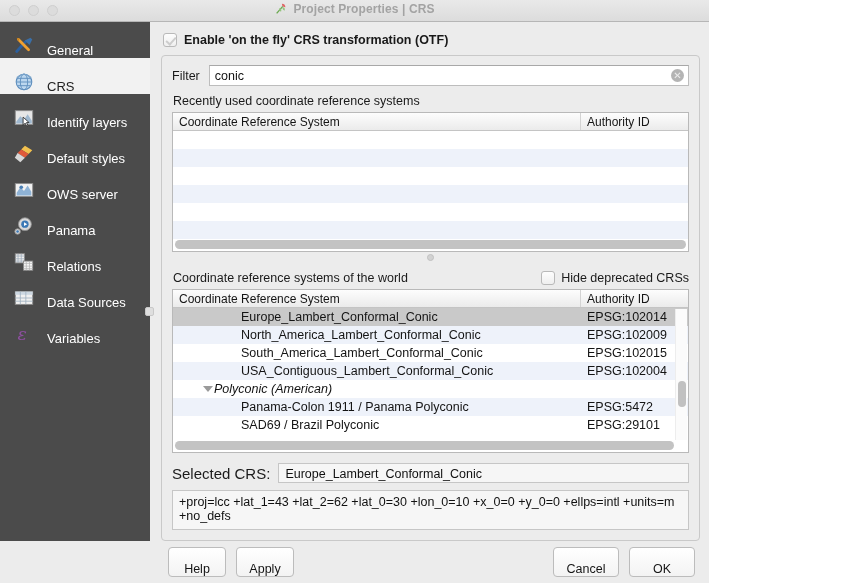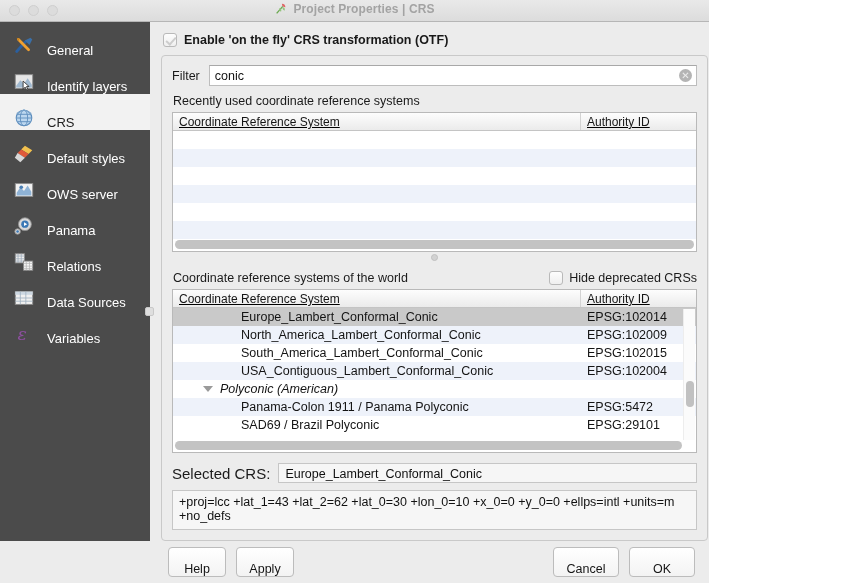--- a/index.html
+++ b/index.html
@@ -83,21 +83,21 @@
     width: 9px; height: 9px;
     border-radius: 2px;
     background: #dedede;
     border: 1px solid #c8c8c8;
   }
 
   
   .content {
     flex: 1 1 auto;
     background: #ececec;
-    padding: 7px 1px 0 11px;
+    padding: 7px 9px 0 11px;
     min-width: 0;
     display: flex;
     flex-direction: column;
   }
 
   .otf-row {
     display: flex; align-items: center;
     gap: 7px;
     height: 22px;
     padding-left: 2px;
@@ -187,21 +187,20 @@
   }
   .tbl-frame.recent { height: 140px; }
   .tbl-frame.world  { flex: 1 1 auto; min-height: 0; }
 
   .thead {
     display: flex;
     height: 18px;
     background: linear-gradient(to bottom,#fdfdfd,#ebebeb);
     border-bottom: 1px solid #c4c4c4;
     flex: 0 0 18px;
-    text-decoration: underline;
   }
   .th {
     font-size: 12px;
     color: #151515;
     padding: 1px 0 0 6px;
     display: flex;
     align-items: center;
   }
   .th.c1 { flex: 0 0 408px; border-right: 1px solid #d3d3d3; }
   .th.c2 { flex: 1 1 auto; }
@@ -213,21 +212,21 @@
     font-size: 12.5px;
     color: #141414;
     align-items: center;
   }
   .trow.odd  { background: #ffffff; }
   .trow.even { background: #eef2fa; }
   .trow.sel  { background: #c9c9c9; }
   .cell1 { flex: 0 0 408px; padding-left: 6px; white-space: nowrap; overflow: hidden; }
   .cell2 { flex: 1 1 auto; padding-left: 6px; white-space: nowrap; }
   .indent-1 { padding-left: 68px; }
-  .grp { font-style: italic; padding-left: 30px; display: flex; align-items: center; gap: 7px; }
+  .grp { font-style: italic; padding-left: 30px; display: flex; align-items: center; gap: 1px; }
   .tri {
     width: 0; height: 0;
     border-left: 5px solid transparent;
     border-right: 5px solid transparent;
     border-top: 6px solid #9a9a9a;
     display: inline-block;
   }
 
   .hscroll {
     position: absolute;
@@ -349,41 +348,41 @@
           <svg viewBox="0 0 24 24" width="22" height="22">
             <path d="M4 18 L14 7" stroke="#2b5f9e" stroke-width="3" stroke-linecap="round"></path>
             <path d="M13 6 L19 3 L21 5 L18 11 Z" fill="#3a6fa8"></path>
             <path d="M6 5 L17 16" stroke="#f0a030" stroke-width="3" stroke-linecap="round"></path>
             <path d="M4 3 L7 4 L6 7 Z" fill="#c8821f"></path>
           </svg>
         </span>
         <span class="side-label">General</span>
       </div>
 
-      <div class="side-item">
-        <span class="side-ico">
-          <svg viewBox="0 0 24 24" width="22" height="22">
-            <rect x="2.5" y="4" width="19" height="15" fill="#e6e6e6" stroke="#8c8c8c" stroke-width="1"></rect>
-            <path d="M3.5 16 L8 10 L12 14 L16 8 L20.5 15 V18 H3.5 Z" fill="#9fb8cf"></path>
-            <path d="M11 11 L11 20 L13.2 17.6 L15 21 L16.4 20.2 L14.7 17 L17.6 17 Z" fill="#ffffff" stroke="#333" stroke-width="1"></path>
-          </svg>
-        </span>
-        <span class="side-label">Identify layers</span>
-      </div>
-
       <div class="side-item selected">
         <span class="side-ico">
           <svg viewBox="0 0 24 24" width="22" height="22">
             <circle cx="12" cy="12" r="8.5" fill="#bcd7ef" stroke="#5f8fbe" stroke-width="1.2"></circle>
             <ellipse cx="12" cy="12" rx="4" ry="8.5" fill="none" stroke="#5f8fbe" stroke-width="1"></ellipse>
             <path d="M3.5 12 H20.5 M5 8 H19 M5 16 H19" stroke="#5f8fbe" stroke-width="1" fill="none"></path>
             <path d="M4 7 L12 3 L20 7" fill="none" stroke="#7fa7cd" stroke-width="1.2"></path>
           </svg>
         </span>
         <span class="side-label">CRS</span>
+      </div>
+
+      <div class="side-item">
+        <span class="side-ico">
+          <svg viewBox="0 0 24 24" width="22" height="22">
+            <rect x="2.5" y="4" width="19" height="15" fill="#e6e6e6" stroke="#8c8c8c" stroke-width="1"></rect>
+            <path d="M3.5 16 L8 10 L12 14 L16 8 L20.5 15 V18 H3.5 Z" fill="#9fb8cf"></path>
+            <path d="M11 11 L11 20 L13.2 17.6 L15 21 L16.4 20.2 L14.7 17 L17.6 17 Z" fill="#ffffff" stroke="#333" stroke-width="1"></path>
+          </svg>
+        </span>
+        <span class="side-label">Identify layers</span>
       </div>
 
       <div class="side-item">
         <span class="side-ico">
           <svg viewBox="0 0 24 24" width="22" height="22">
             <path d="M13 3 L21 8 L17 12 L9 7 Z" fill="#f2c14e"></path>
             <path d="M9 7 L17 12 L13 16 L5 11 Z" fill="#e05a3a"></path>
             <path d="M5 11 L13 16 L8 21 L2 16 Z" fill="#d8d8d8"></path>
           </svg>
         </span>

